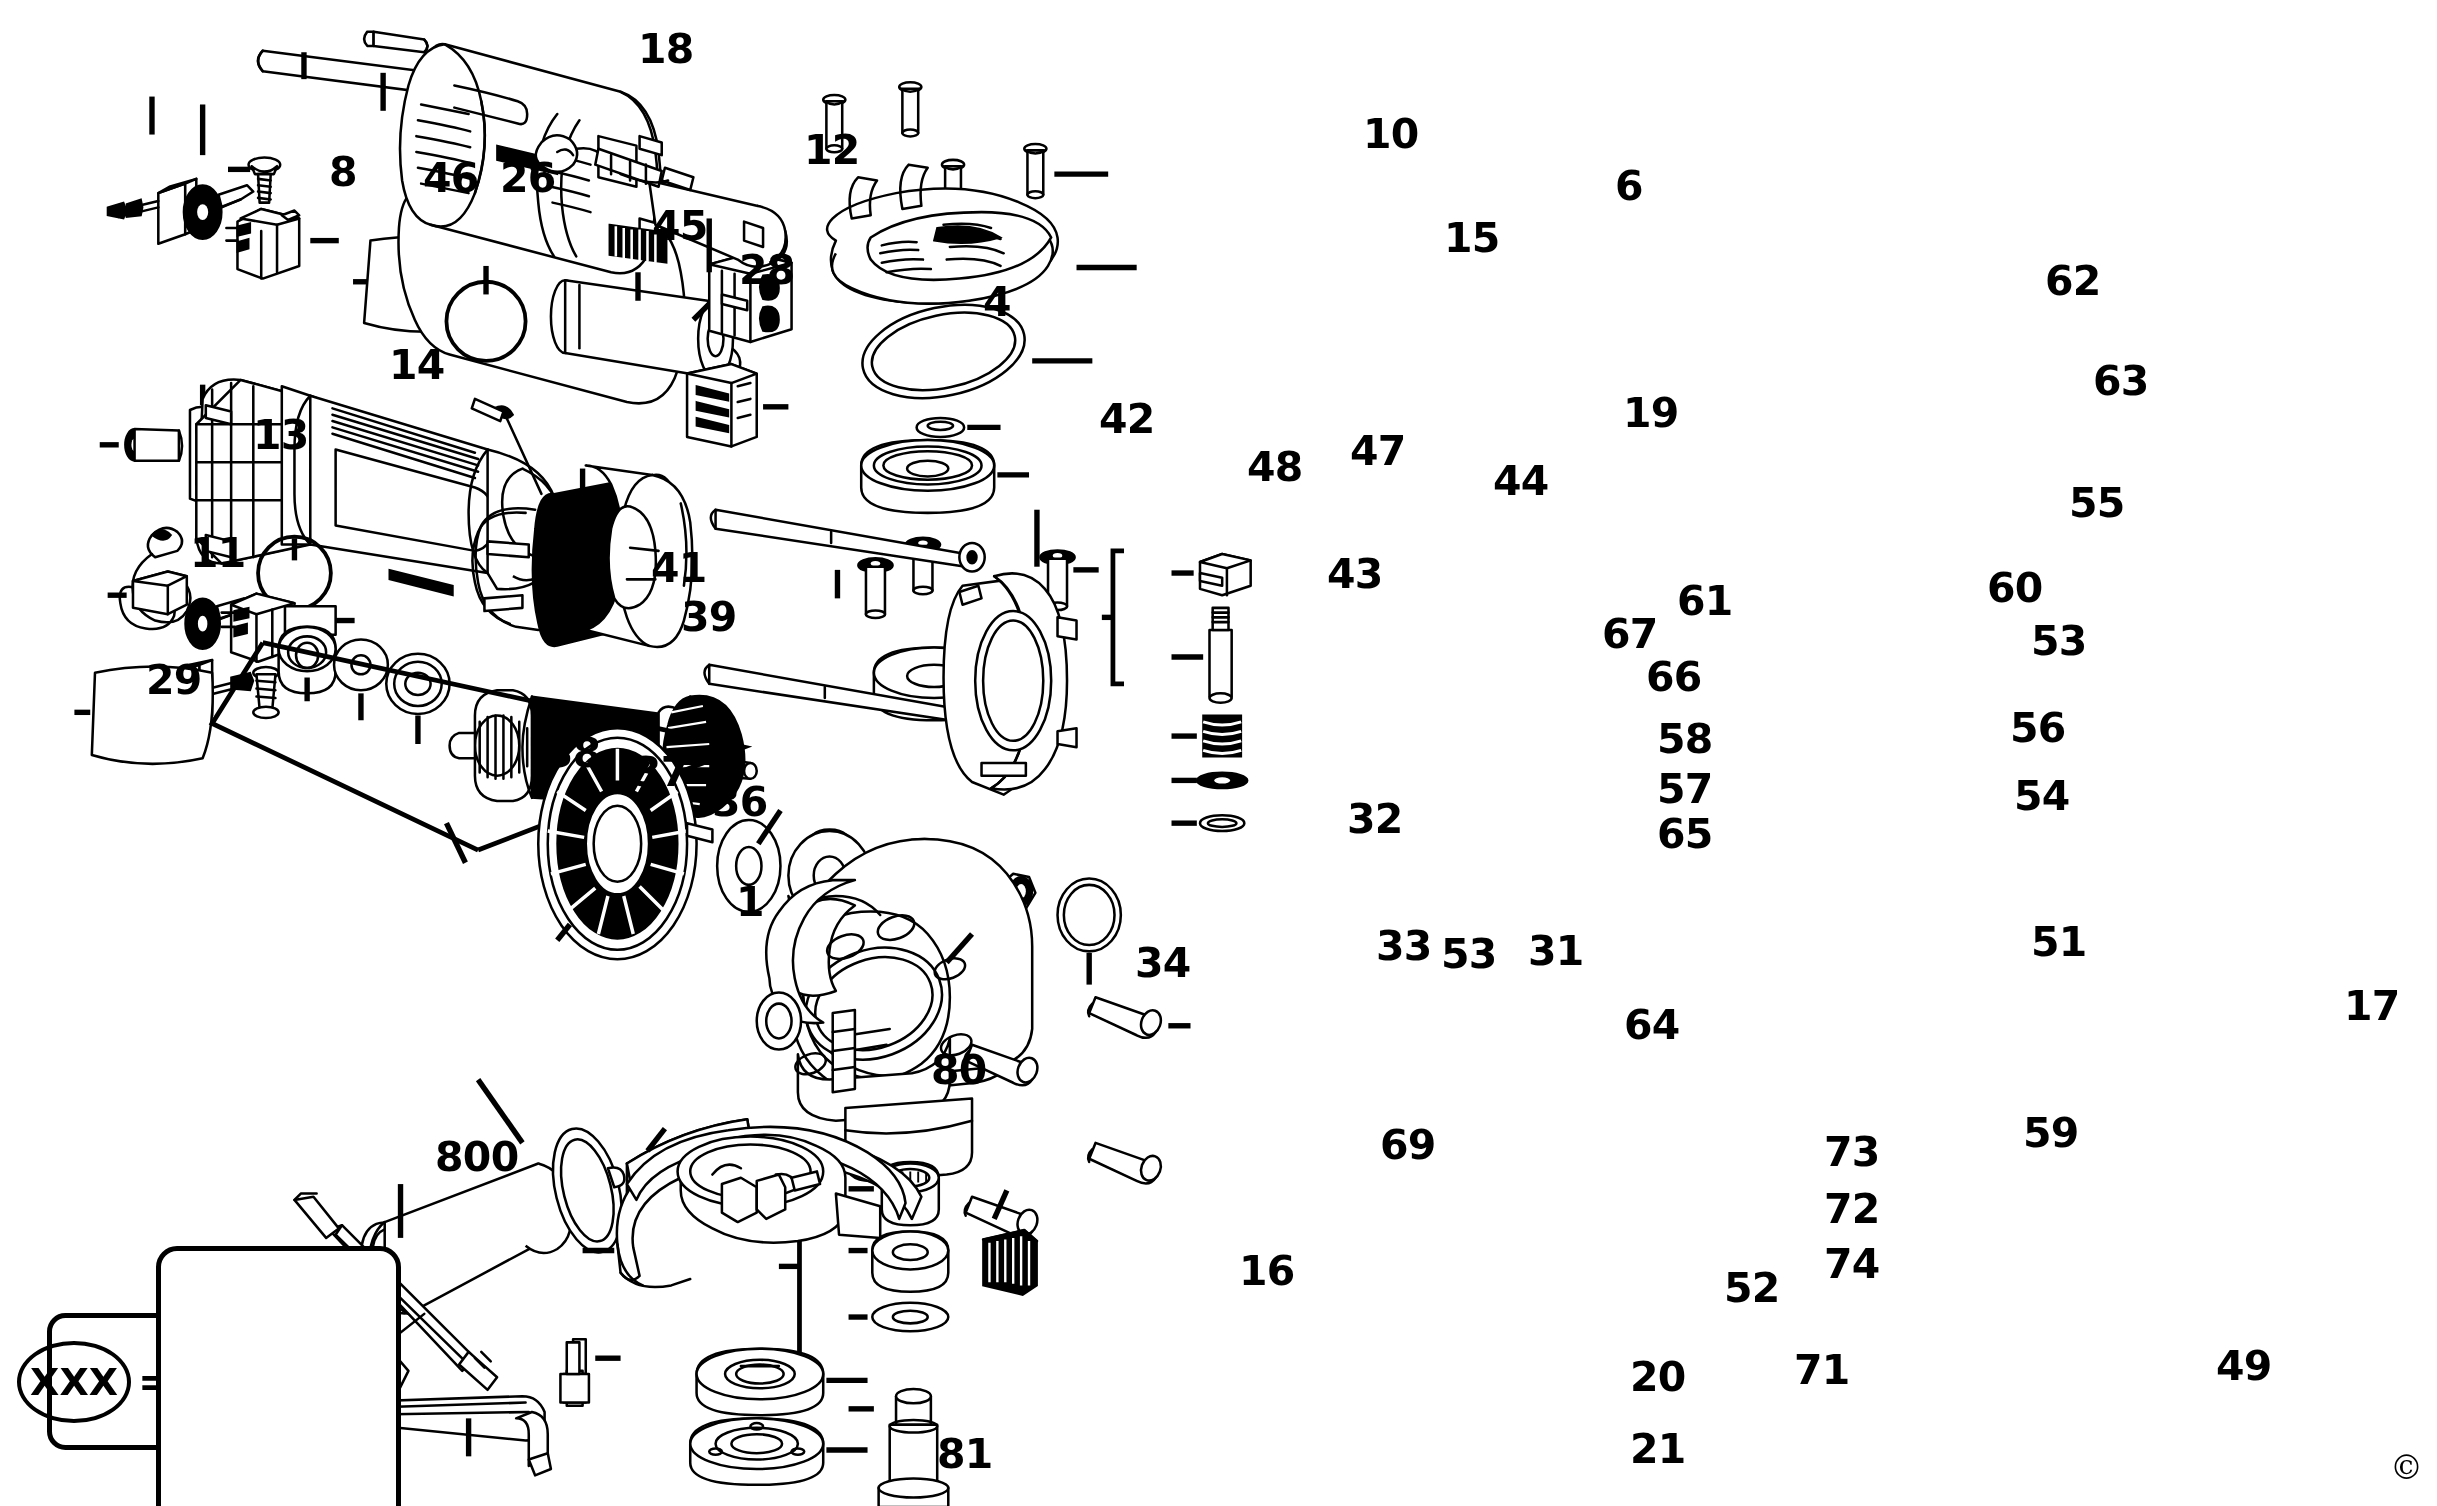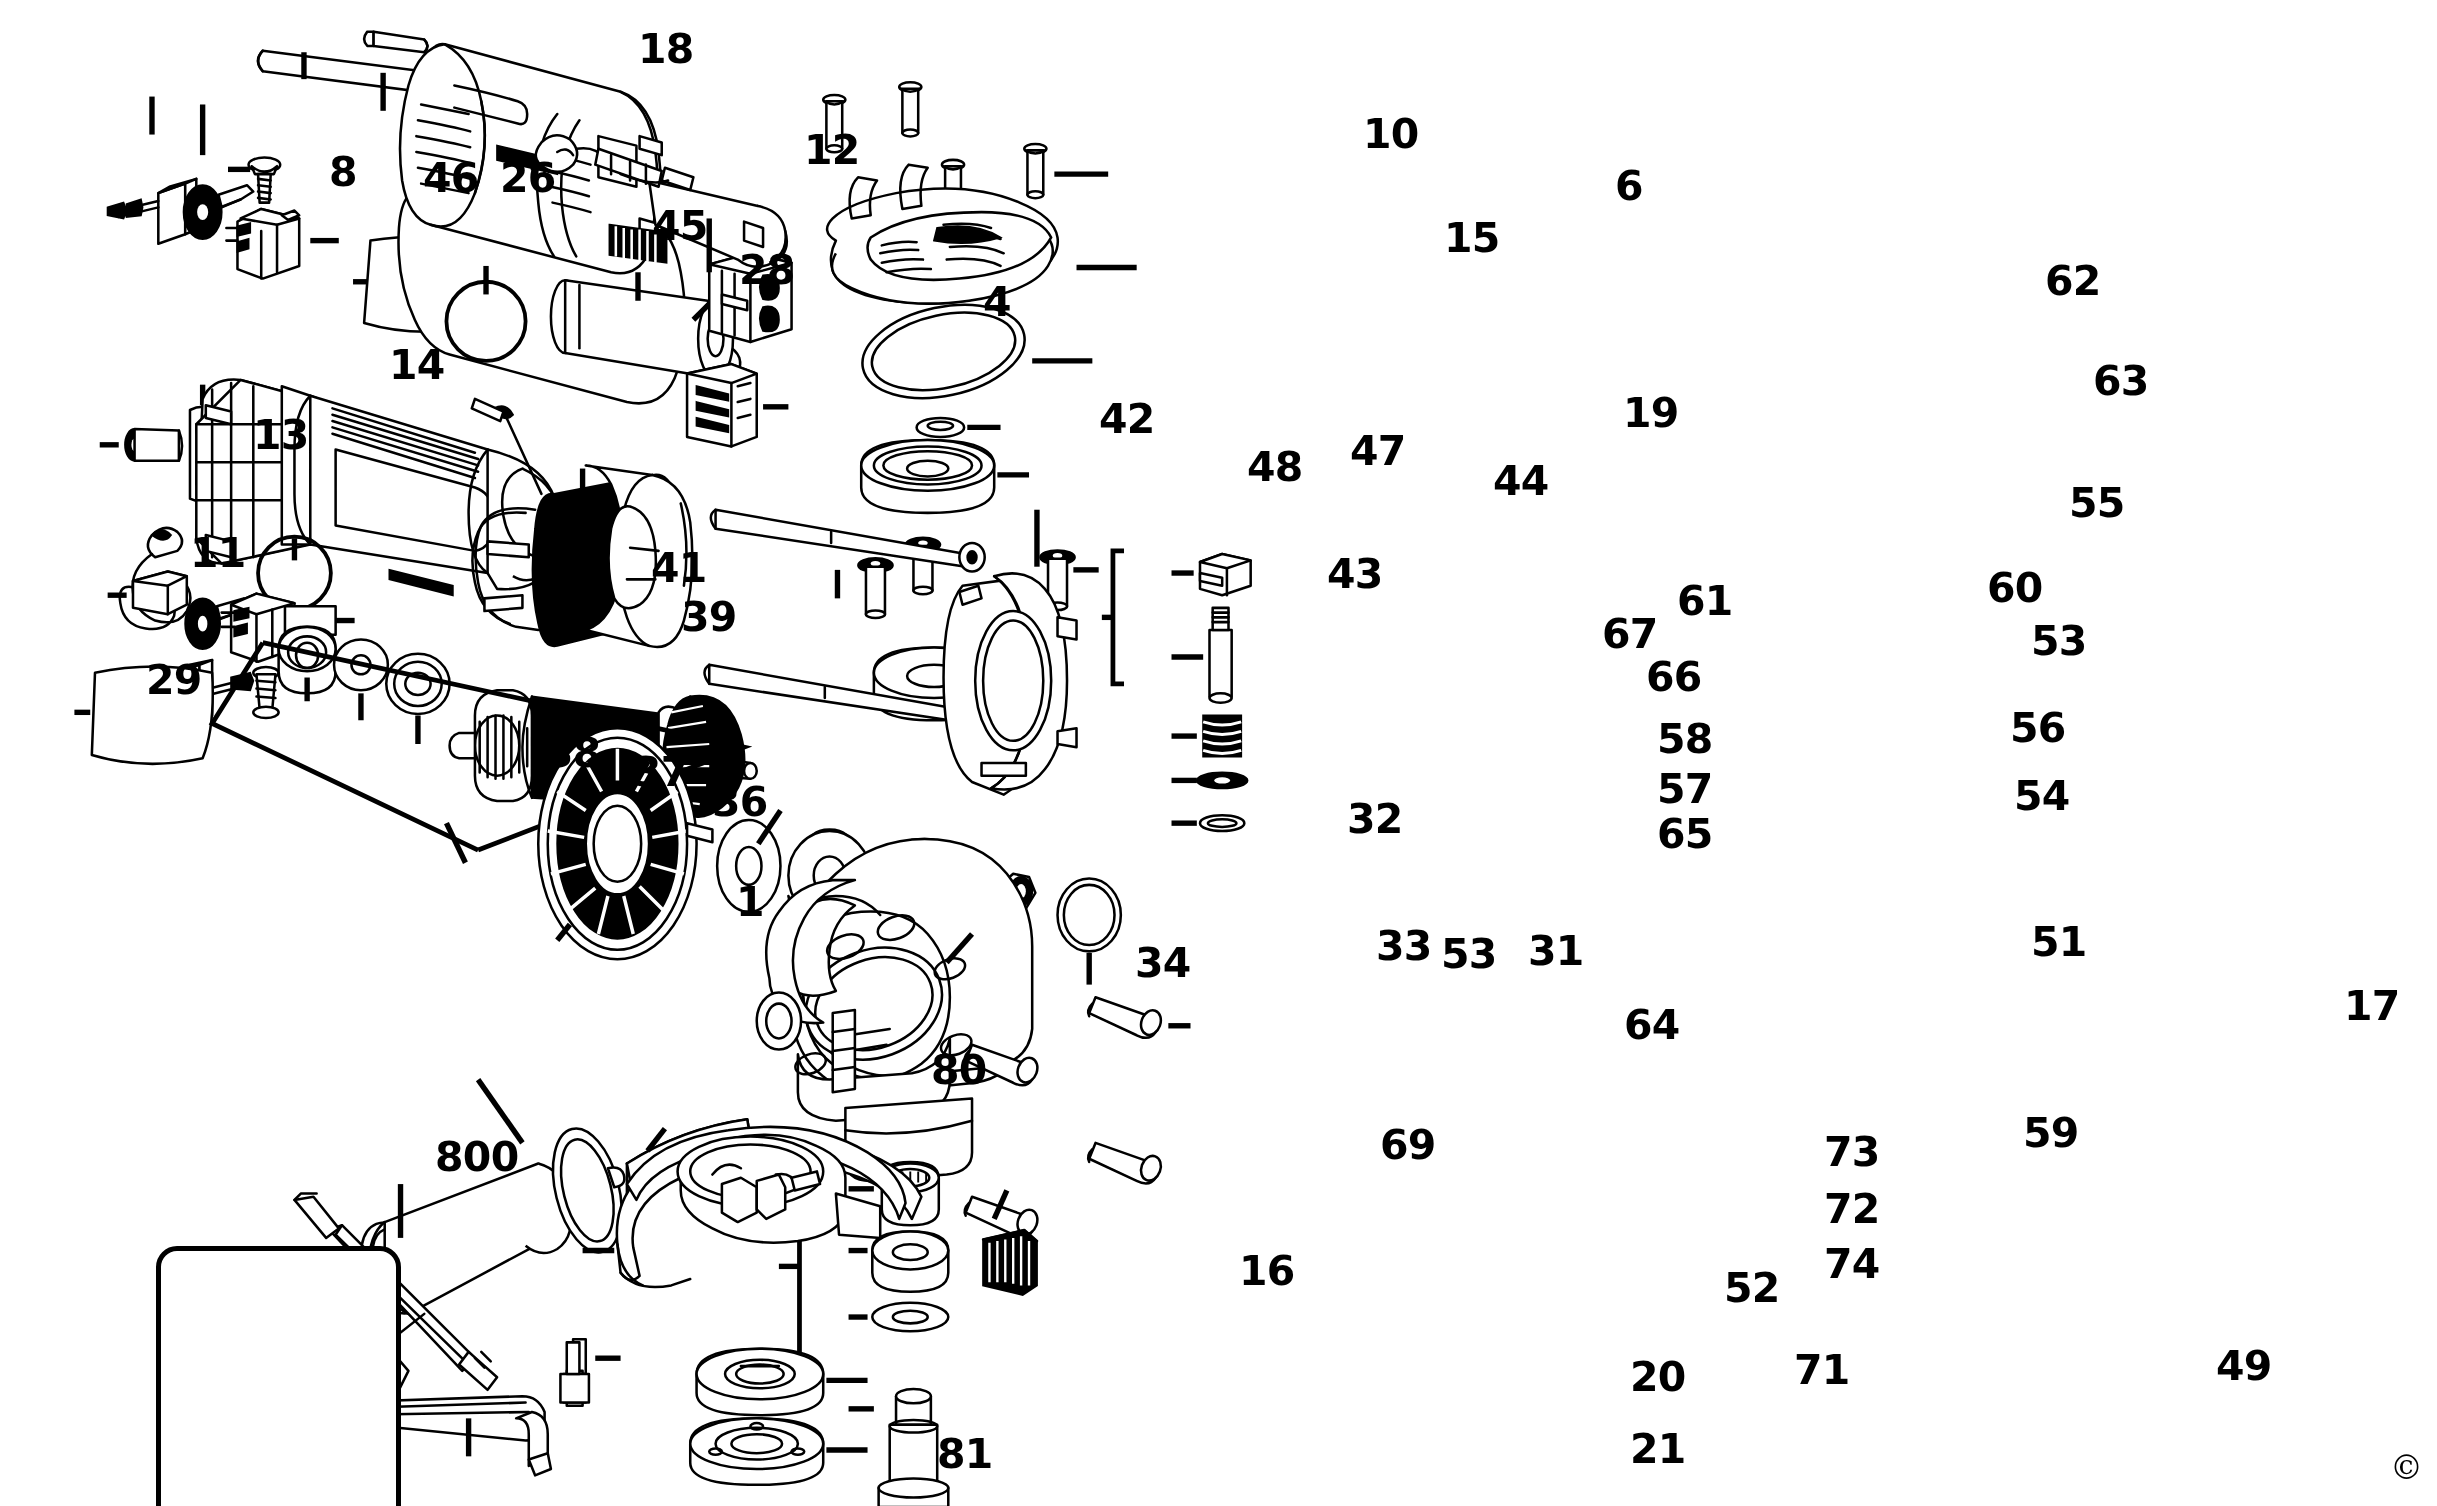--- a/index.html
+++ b/index.html
@@ -842,19 +842,26 @@
       <div class="cal m" style="left: 1380px; top: 1125px;">69</div>
       <div class="cal m" style="left: 1239px; top: 1251px;">16</div>
       <div class="cal m" style="left: 1630px; top: 1357px;">20</div>
       <div class="cal m" style="left: 1630px; top: 1429px;">21</div>
       <div class="cal m" style="left: 435px; top: 1137px; text-align: center;">800</div>
       <div class="cal m" style="left: 937px; top: 1434px;">81</div>
       <div class="ballooncirc" style="width: 79px; height: 79px; left: 446px; top: 282px; border: none; background: transparent;"></div>
       <div class="ballooncirc" style="width: 73px; height: 73px; left: 258px; top: 537px; border: none; background: transparent;"></div>
     </div>
 
+  <div class="eqbox" style="left:47px;top:1313px;width:178px;height:127px;">
+    <div class="eqtxt">
+      <span class="xxxcirc">XXX</span>
+      <span>=</span>
+      <span>847</span>
+    </div>
+  </div>
 
   <div class="photobox" style="left:156px;top:1246px;width:235px;height:280px;"></div>
 
   <div class="copy" style="left:2390px;top:1448px;">©</div>
 
 </div>
 
 
 </body></html>

